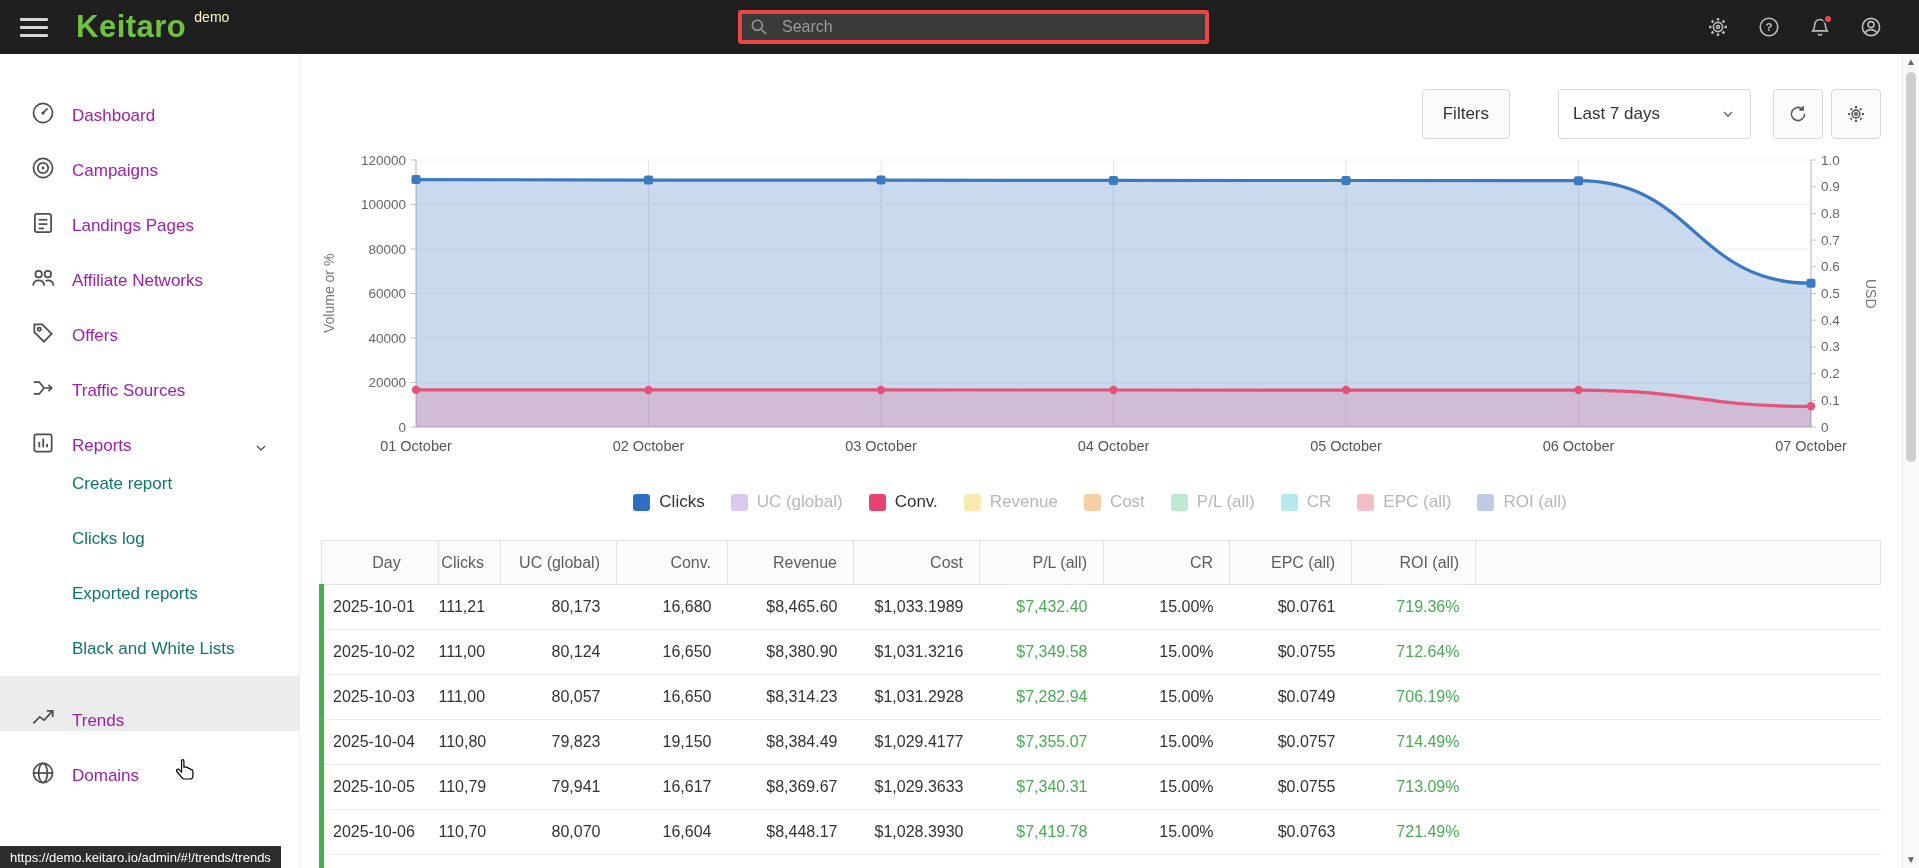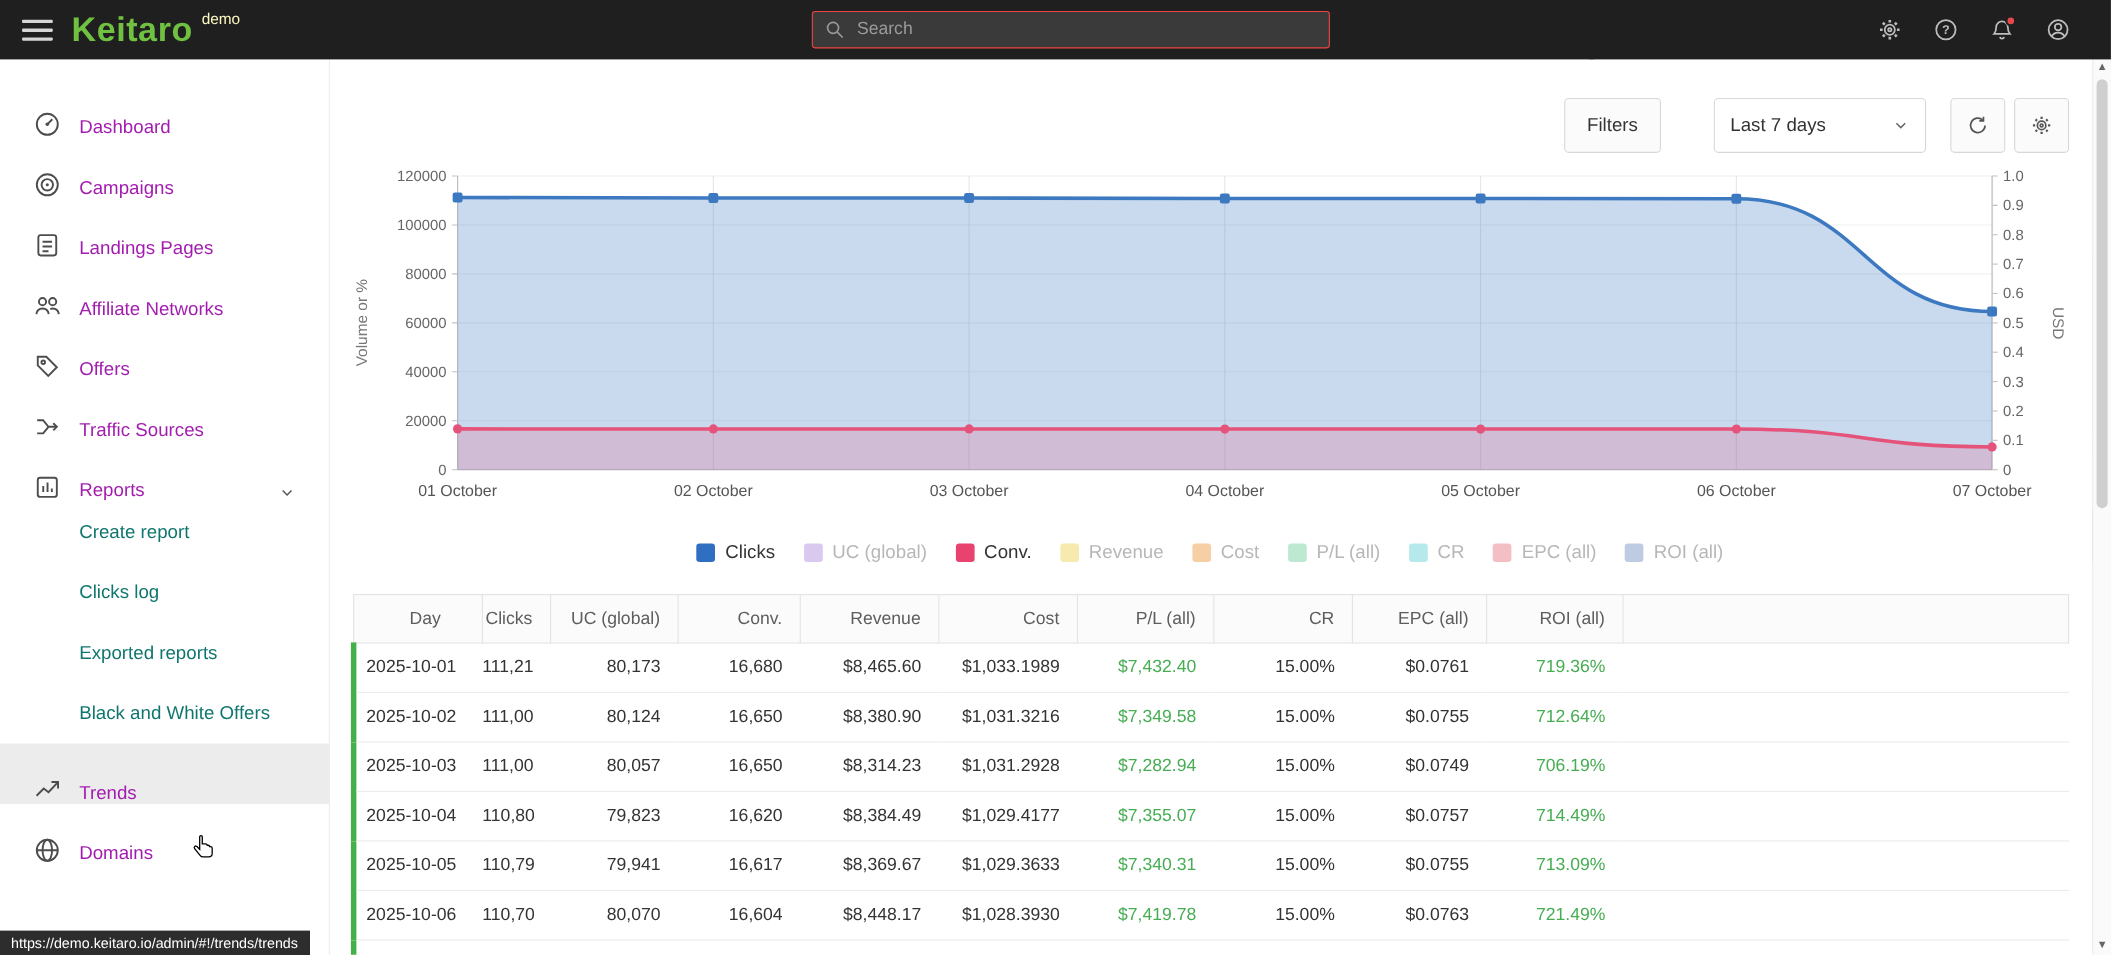--- a/index.html
+++ b/index.html
@@ -3,26 +3,26 @@
 <meta charset="utf-8">
 <style>
 *{box-sizing:border-box;margin:0;padding:0}
 html,body{width:1919px;height:868px;overflow:hidden;background:#fff;font-family:"Liberation Sans",sans-serif}
 svg{display:block}
 
 
 .topbar{position:fixed;left:0;top:0;width:1919px;height:54px;background:#1f1f1f;display:flex;align-items:center;z-index:30}
 .hamburger{margin-left:20px;width:28px;cursor:pointer}
 .hamburger div{height:3px;background:#d6d6d6;margin:5px 0;border-radius:1px}
-.logo{margin-left:17px;font-size:31px;font-weight:bold;color:#70c041;letter-spacing:.5px;line-height:54px}
+.logo{margin-left:28px;font-size:31px;font-weight:bold;color:#70c041;letter-spacing:.5px;line-height:54px}
 .logo-badge{font-size:14px;color:#fef9c3;align-self:flex-start;margin:9px 0 0 8px}
 .search-wrap{position:absolute;left:738px;top:10px;width:471px;height:34px}
 .search-wrap .sico{position:absolute;left:11px;top:7px;width:20px;height:20px;color:#9a9a9a}
 .search-wrap .sico svg{width:20px;height:20px;stroke:currentColor;fill:none;stroke-width:1.8}
-.search-input{width:100%;height:100%;background:#3a3a3a;border:1px solid #ef4444;border-radius:3px;color:#ddd;font-size:16px;padding:0 12px 0 40px;outline:none;font-family:inherit}
+.search-input{width:100%;height:100%;background:#3a3a3a;border:4px solid #ef4444;border-radius:3px;color:#ddd;font-size:16px;padding:0 12px 0 40px;outline:none;font-family:inherit}
 .search-input::placeholder{color:#9a9a9a}
 .top-icons{position:absolute;right:36px;top:0;height:54px;display:flex;align-items:center;gap:27px}
 .tico{width:24px;height:24px;color:#bdbdbd;position:relative;cursor:pointer}
 .tico svg{width:24px;height:24px;stroke:currentColor;fill:none;stroke-width:1.6}
 .bell-dot{position:absolute;right:-1px;top:-1px;width:10px;height:10px;border-radius:50%;background:#e8484b;border:2px solid #1f1f1f}
 
 
 .sidebar{position:fixed;left:0;top:54px;width:300px;height:814px;background:#fff;border-right:1px solid #ededed;padding-top:17px;z-index:10}
 .side-item{height:55px;display:flex;align-items:flex-end;padding-left:30px;font-size:17px;color:#a21caf;cursor:pointer}
 .side-item.active{background:#ececec}
@@ -214,21 +214,21 @@
       <span>Reports</span>
       <span class="chev">
         <svg viewBox="0 0 24 24">
           <path d="M6 9l6 6 6-6"></path>
         </svg>
       </span>
     </div>
     <div class="side-sub">Create report</div>
     <div class="side-sub">Clicks log</div>
     <div class="side-sub">Exported reports</div>
-    <div class="side-sub">Black and White Offers</div>
+    <div class="side-sub">Black and White Lists</div>
     <div class="side-item active">
       <span class="icn">
         <svg viewBox="0 0 24 24">
           <path d="M3 17l6-6 4 3 8-8.5"></path>
           <path d="M15.5 5.5H21V11"></path>
         </svg>
       </span>
       <span>Trends</span>
     </div>
     <div class="side-item">
@@ -465,21 +465,21 @@
             <td class="num green">$7,282.94</td>
             <td class="num">15.00%</td>
             <td class="num">$0.0749</td>
             <td class="num green">706.19%</td>
             <td></td>
           </tr>
           <tr>
             <td class="">2025-10-04</td>
             <td class="num">110,80</td>
             <td class="num">79,823</td>
-            <td class="num">16,620</td>
+            <td class="num">19,150</td>
             <td class="num">$8,384.49</td>
             <td class="num">$1,029.4177</td>
             <td class="num green">$7,355.07</td>
             <td class="num">15.00%</td>
             <td class="num">$0.0757</td>
             <td class="num green">714.49%</td>
             <td></td>
           </tr>
           <tr>
             <td class="">2025-10-05</td>

